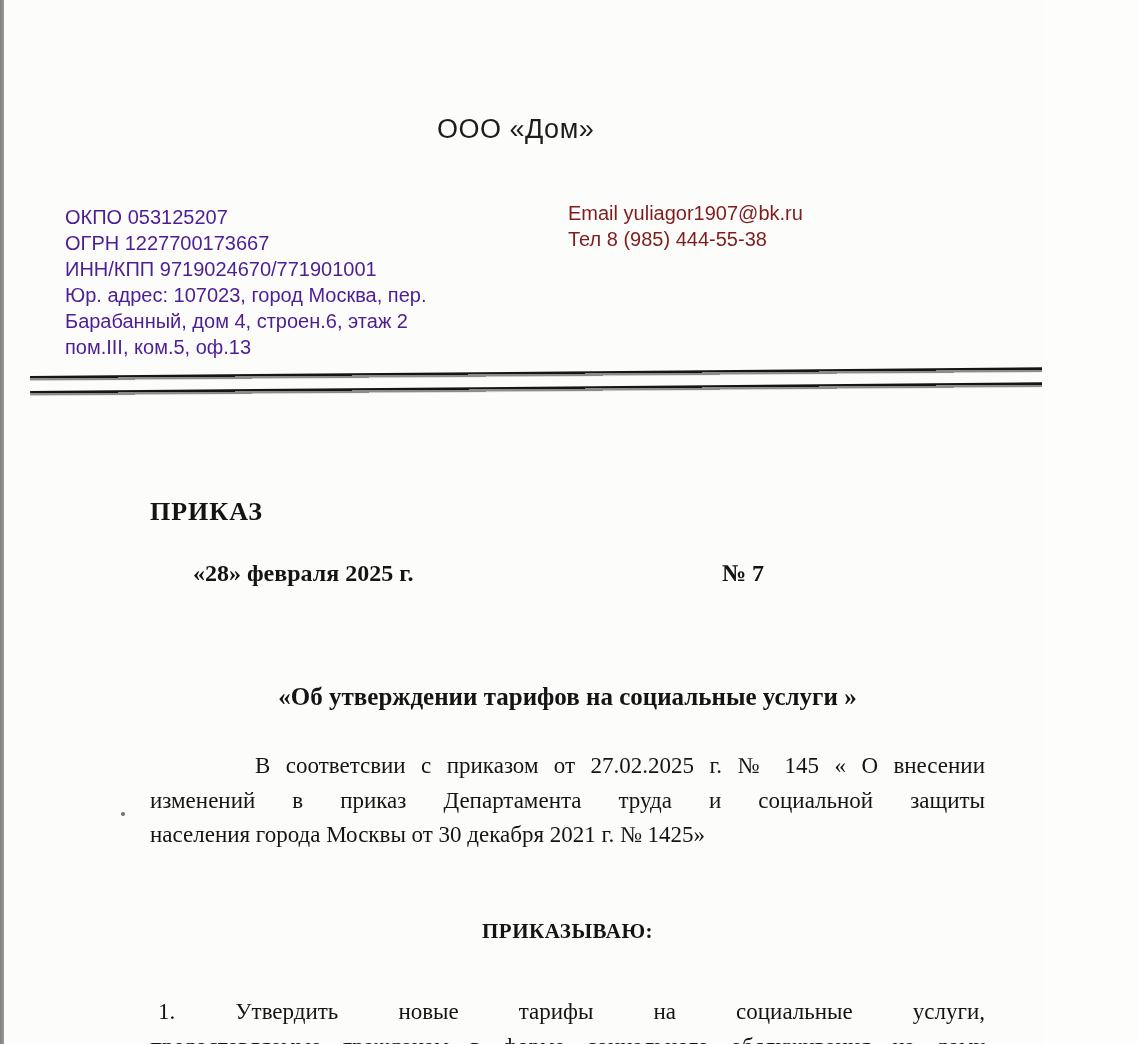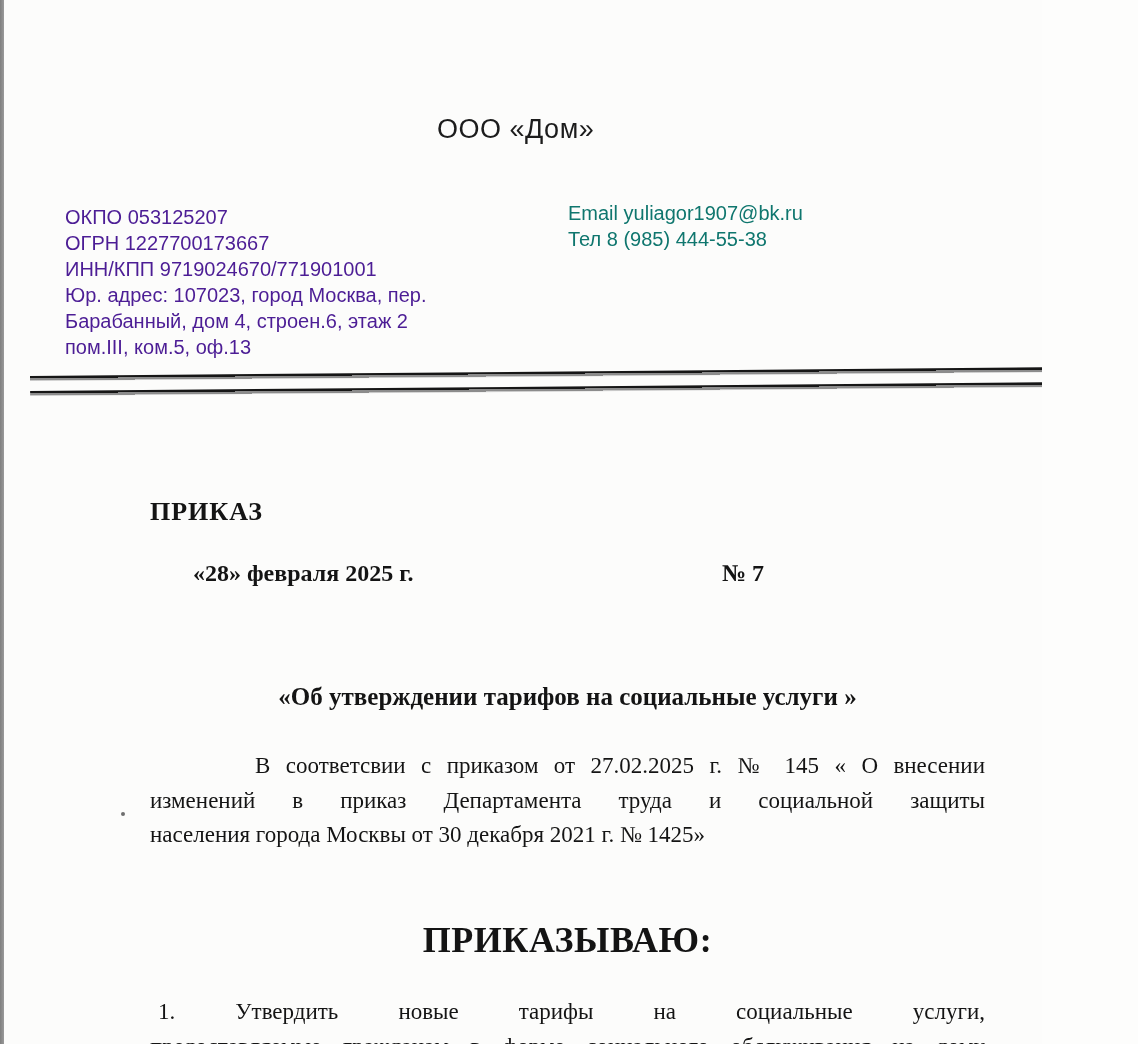--- a/index.html
+++ b/index.html
@@ -28,21 +28,21 @@
     letter-spacing: 0.5px; color: #1c1c1c;
   }
   .requisites {
     position: absolute; left: 65px; top: 204px;
     width: 420px;
     font-size: 20px; line-height: 26px; color: #4c1d95;
   }
   .contacts {
     position: absolute; left: 568px; top: 200px;
     width: 380px;
-    font-size: 20px; line-height: 26px; color: #0f766e;
+    font-size: 20px; line-height: 26px; color: #7f1d1d;
   }
   
   .divider {
     position: absolute; left: 30px; top: 376px;
     width: 1060px; height: 22px;
     transform: rotate(-0.49deg);
     transform-origin: 0 0;
   }
   .divider .rule {
     height: 5px;
@@ -75,21 +75,21 @@
   }
   .preamble {
     position: absolute; left: 150px; top: 749px; width: 835px;
     font-size: 23px; line-height: 34.5px;
   }
   .line-justify { text-align: justify; text-align-last: justify; }
   .first-indent { text-indent: 105px; }
   .resolution {
     position: absolute; left: 150px; top: 919px; width: 835px;
     text-align: center;
-    font-size: 36px; font-weight: bold; letter-spacing: 0.5px;
+    font-size: 21px; font-weight: bold; letter-spacing: 0.5px;
   }
   .item1 {
     position: absolute; left: 150px; top: 995px; width: 835px;
     font-size: 23px; line-height: 34.5px;
   }
   .item1 .line-1 { text-indent: 8px; }
   
   .speck-dash {
     position: absolute; left: 1062px; top: 155px;
     width: 17px; height: 3px; background: #cccccc;

